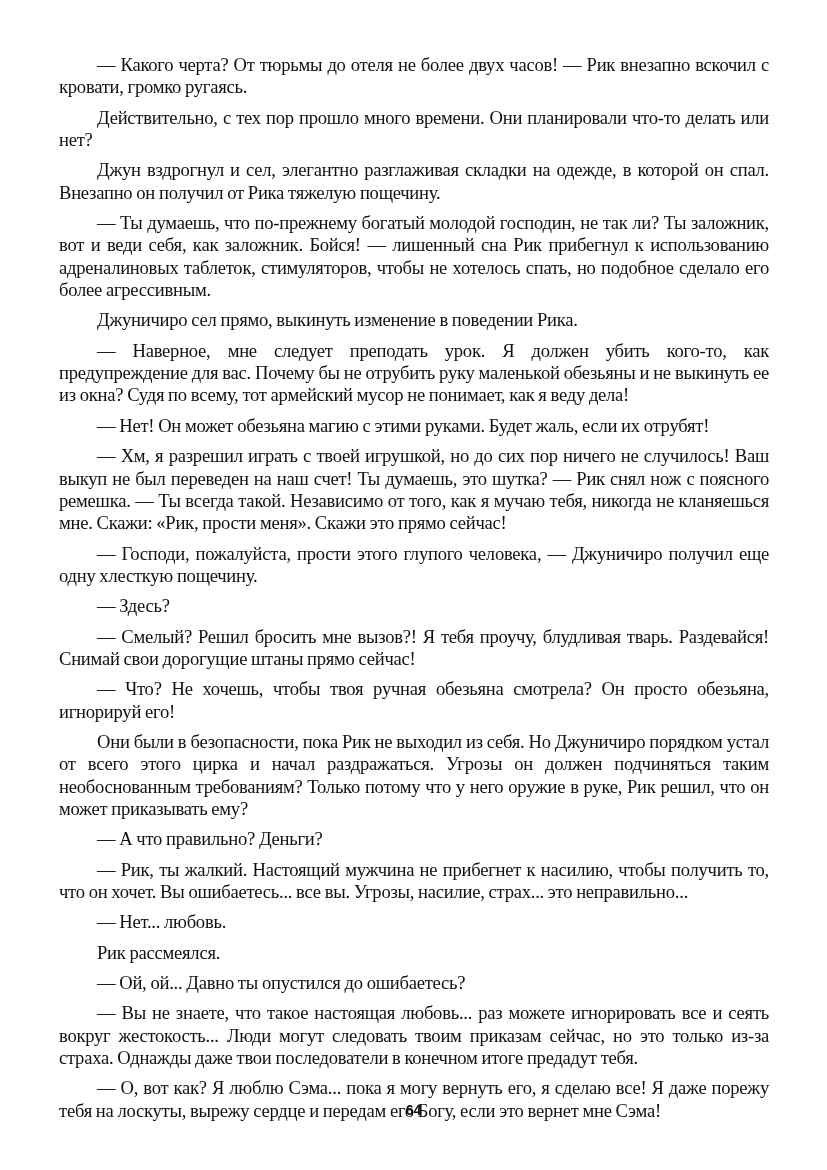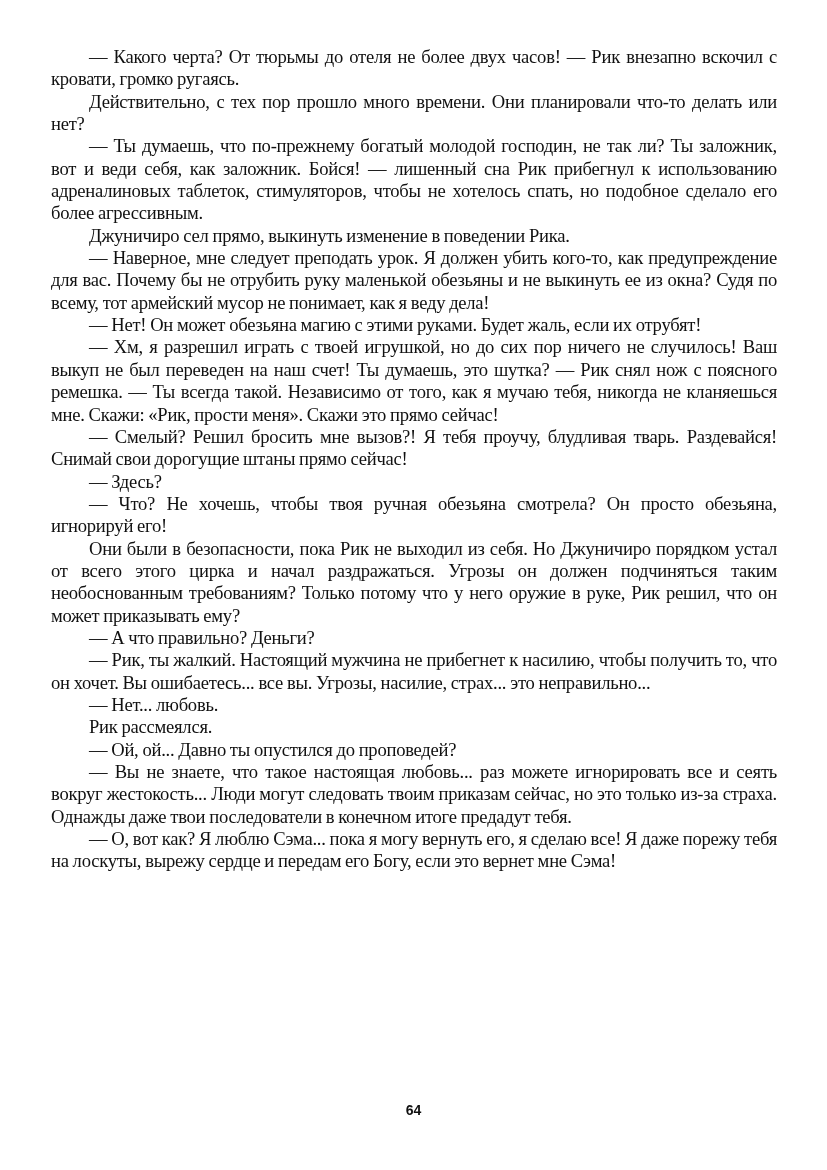--- a/index.html
+++ b/index.html
@@ -3,46 +3,48 @@
 <meta charset="utf-8">
 <style>
   html, body { margin: 0; padding: 0; background: #ffffff; }
   body { width: 827px; height: 1170px; position: relative; overflow: hidden; }
   .page {
     position: absolute; left: 51px; top: 46px; width: 726px;
     font-family: "Liberation Serif", "DejaVu Serif", serif;
     font-size: 18.6px; line-height: 22.35px; color: #111111;
   }
   .para {
-    margin: 0; text-indent: 38px; text-align: justify;
+    margin: 8px; text-indent: 38px; text-align: justify;
     letter-spacing: -0.25px; word-spacing: -0.5px;
   }
   .page-number {
     position: absolute; left: 0; width: 827px; top: 1102px; text-align: center;
     font-family: "Liberation Sans", "DejaVu Sans", sans-serif;
     font-weight: bold; font-size: 14px; color: #111111;
   }
 </style>
 </head>
 <body>
 
 <div class="page">
   <p class="para">— Какого черта? От тюрьмы до отеля не более двух часов! — Рик внезапно вскочил с кровати, громко ругаясь.</p>
   <p class="para">Действительно, с тех пор прошло много времени. Они планировали что-то делать или нет?</p>
+  <p class="para">Джун вздрогнул и сел, элегантно разглаживая складки на одежде, в которой он спал. Внезапно он получил от Рика тяжелую пощечину.</p>
   <p class="para">— Ты думаешь, что по-прежнему богатый молодой господин, не так ли? Ты заложник, вот и веди себя, как заложник. Бойся! — лишенный сна Рик прибегнул к использованию адреналиновых таблеток, стимуляторов, чтобы не хотелось спать, но подобное сделало его более агрессивным.</p>
   <p class="para">Джуничиро сел прямо, выкинуть изменение в поведении Рика.</p>
   <p class="para">— Наверное, мне следует преподать урок. Я должен убить кого-то, как предупреждение для вас. Почему бы не отрубить руку маленькой обезьяны и не выкинуть ее из окна? Судя по всему, тот армейский мусор не понимает, как я веду дела!</p>
   <p class="para">— Нет! Он может обезьяна магию с этими руками. Будет жаль, если их отрубят!</p>
   <p class="para">— Хм, я разрешил играть с твоей игрушкой, но до сих пор ничего не случилось! Ваш выкуп не был переведен на наш счет! Ты думаешь, это шутка? — Рик снял нож с поясного ремешка. — Ты всегда такой. Независимо от того, как я мучаю тебя, никогда не кланяешься мне. Скажи: «Рик, прости меня». Скажи это прямо сейчас!</p>
+  <p class="para">— Господи, пожалуйста, прости этого глупого человека, — Джуничиро получил еще одну хлесткую пощечину.</p>
+  <p class="para">— Здесь?</p>
   <p class="para">— Смелый? Решил бросить мне вызов?! Я тебя проучу, блудливая тварь. Раздевайся! Снимай свои дорогущие штаны прямо сейчас!</p>
-  <p class="para">— Здесь?</p>
   <p class="para">— Что? Не хочешь, чтобы твоя ручная обезьяна смотрела? Он просто обезьяна, игнорируй его!</p>
   <p class="para">Они были в безопасности, пока Рик не выходил из себя. Но Джуничиро порядком устал от всего этого цирка и начал раздражаться. Угрозы он должен подчиняться таким необоснованным требованиям? Только потому что у него оружие в руке, Рик решил, что он может приказывать ему?</p>
   <p class="para">— А что правильно? Деньги?</p>
   <p class="para">— Рик, ты жалкий. Настоящий мужчина не прибегнет к насилию, чтобы получить то, что он хочет. Вы ошибаетесь... все вы. Угрозы, насилие, страх... это неправильно...</p>
   <p class="para">— Нет... любовь.</p>
   <p class="para">Рик рассмеялся.</p>
-  <p class="para">— Ой, ой... Давно ты опустился до проповедей?</p>
+  <p class="para">— Ой, ой... Давно ты опустился до ошибаетесь?</p>
   <p class="para">— Вы не знаете, что такое настоящая любовь... раз можете игнорировать все и сеять вокруг жестокость... Люди могут следовать твоим приказам сейчас, но это только из-за страха. Однажды даже твои последователи в конечном итоге предадут тебя.</p>
   <p class="para">— О, вот как? Я люблю Сэма... пока я могу вернуть его, я сделаю все! Я даже порежу тебя на лоскуты, вырежу сердце и передам его Богу, если это вернет мне Сэма!</p>
 </div>
 
 <div class="page-number">64</div>
 
 </body></html>

